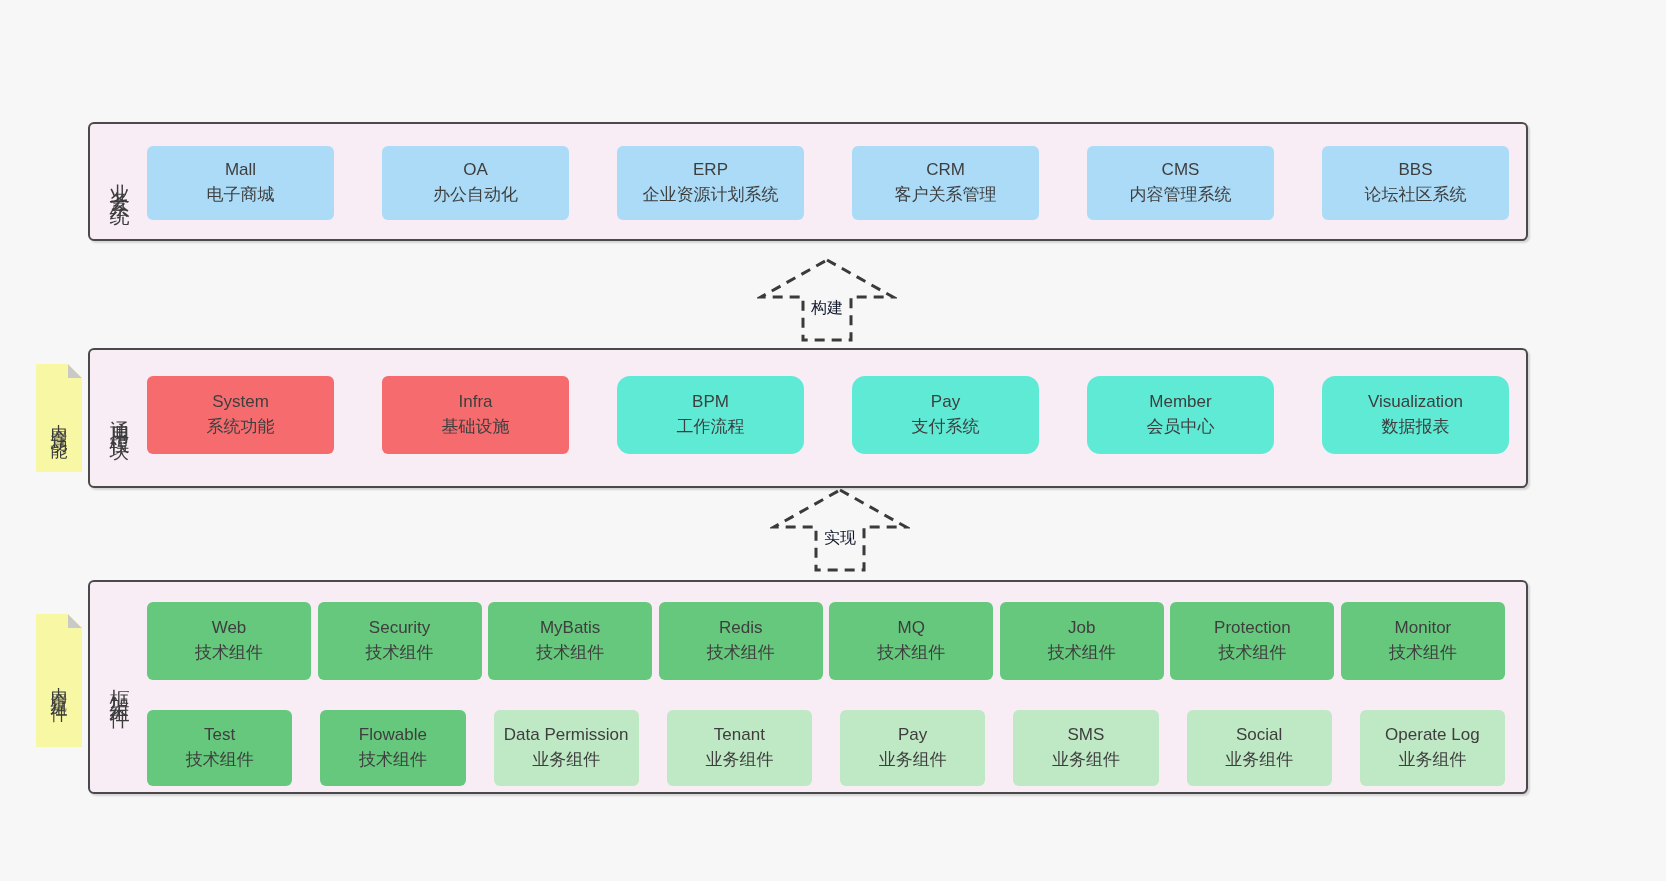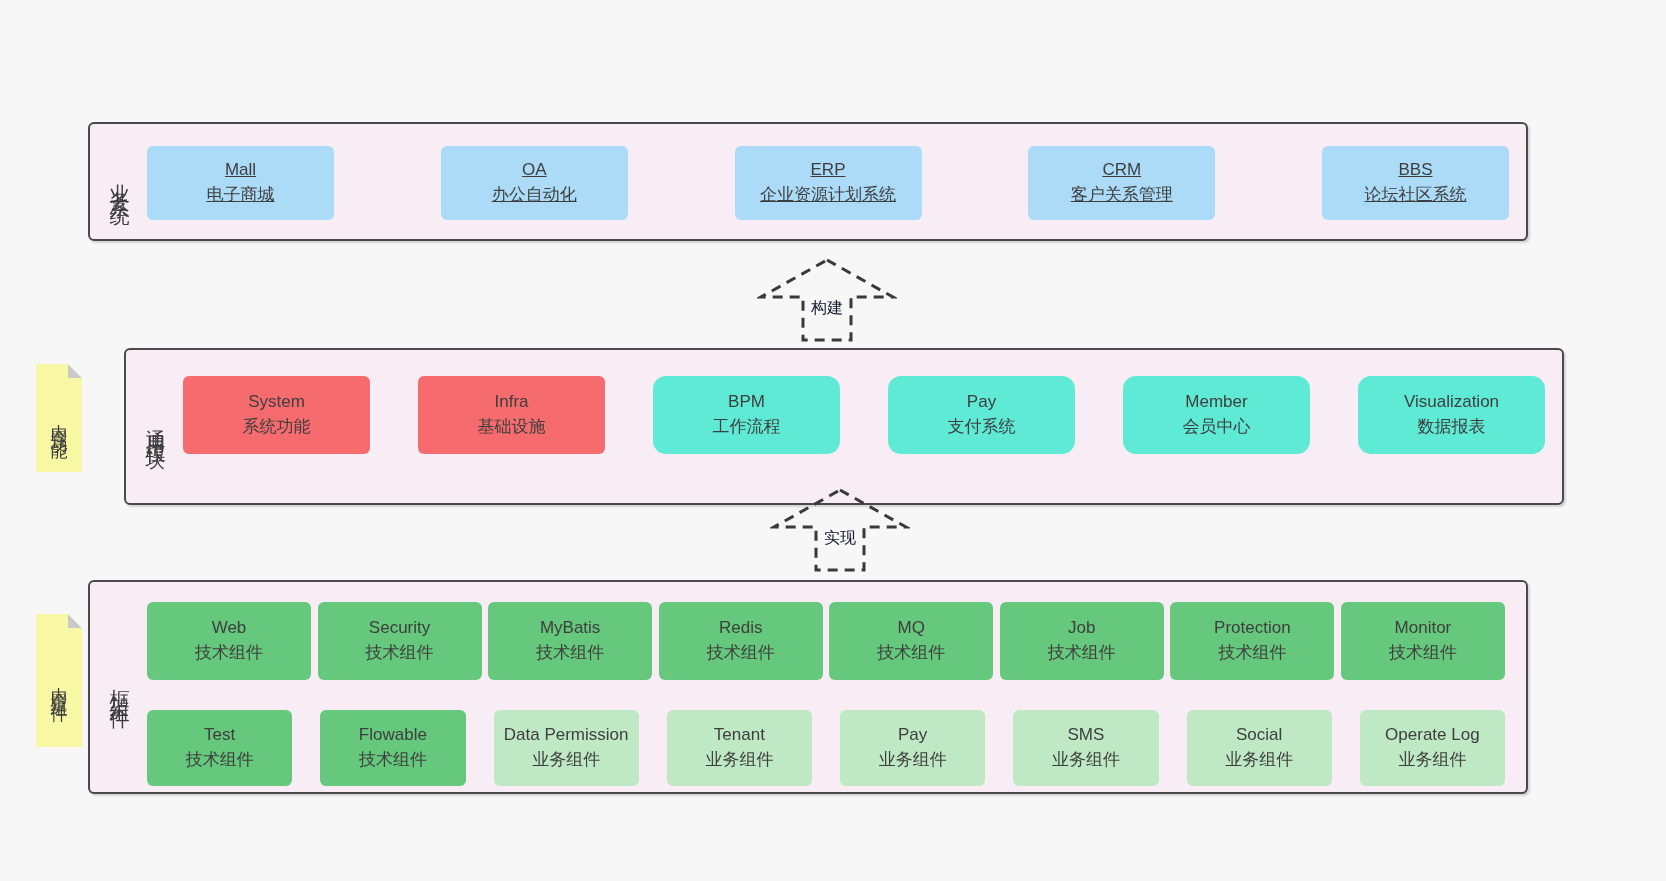--- a/index.html
+++ b/index.html
@@ -7,35 +7,35 @@
   .canvas{position:relative;width:1666px;height:881px;background:#f7f7f7;overflow:hidden;}
 
   
   .panel{
     position:absolute;left:88px;width:1440px;
     background:#f9edf5;border:2px solid #4a4a4a;border-radius:6px;
     box-shadow:2px 2px 2px rgba(0,0,0,.14);
     box-sizing:border-box;
   }
   .panel-top{top:122px;height:119px;}
-  .panel-mid{top:348px;height:157px;margin-left:36px;}
+  .panel-mid{top:348px;height:140px;}
   .panel-bottom{top:580px;height:214px;}
 
   .panel-label{
     position:absolute;left:9px;top:0;bottom:0;width:42px;
     display:flex;align-items:center;justify-content:center;
     writing-mode:vertical-rl;text-orientation:upright;
     font-size:20px;letter-spacing:7px;color:#3c3c3c;line-height:1;
   }
 
   .boxes{
     position:absolute;left:57px;right:17px;
     display:flex;justify-content:space-between;
   }
-  .boxes-top{top:22px;height:74px;text-decoration:underline;}
+  .boxes-top{top:22px;height:74px;}
   .boxes-mid{top:26px;height:78px;}
   .boxes-b1{top:20px;height:78px;right:21px;}
   .boxes-b2{top:128px;height:76px;right:21px;gap:28px;}
 
   .box{
     border-radius:6px;display:flex;flex-direction:column;
     align-items:center;justify-content:center;text-align:center;
     font-size:17px;line-height:1.45;color:#3e3e3e;
     box-sizing:border-box;padding:2px 6px;
   }
@@ -104,20 +104,24 @@
         </div>
         <div class="box box-wide v-blue">
           <div class="en">ERP</div>
           <div class="zh">企业资源计划系统</div>
         </div>
         <div class="box box-wide v-blue">
           <div class="en">CRM</div>
           <div class="zh">客户关系管理</div>
         </div>
         <div class="box box-wide v-blue">
+          <div class="en">CMS</div>
+          <div class="zh">内容管理系统</div>
+        </div>
+        <div class="box box-wide v-blue">
           <div class="en">BBS</div>
           <div class="zh">论坛社区系统</div>
         </div>
       </div>
   </section>
 
   <div class="arrow arrow-1">
     <svg width="140" height="86" viewBox="0 0 140 86">
       <polygon points="70,3 136,40 94,40 94,83 46,83 46,40 4,40" fill="none" stroke="#3a3a3a" stroke-width="3" stroke-dasharray="10 7"></polygon>
     </svg>

